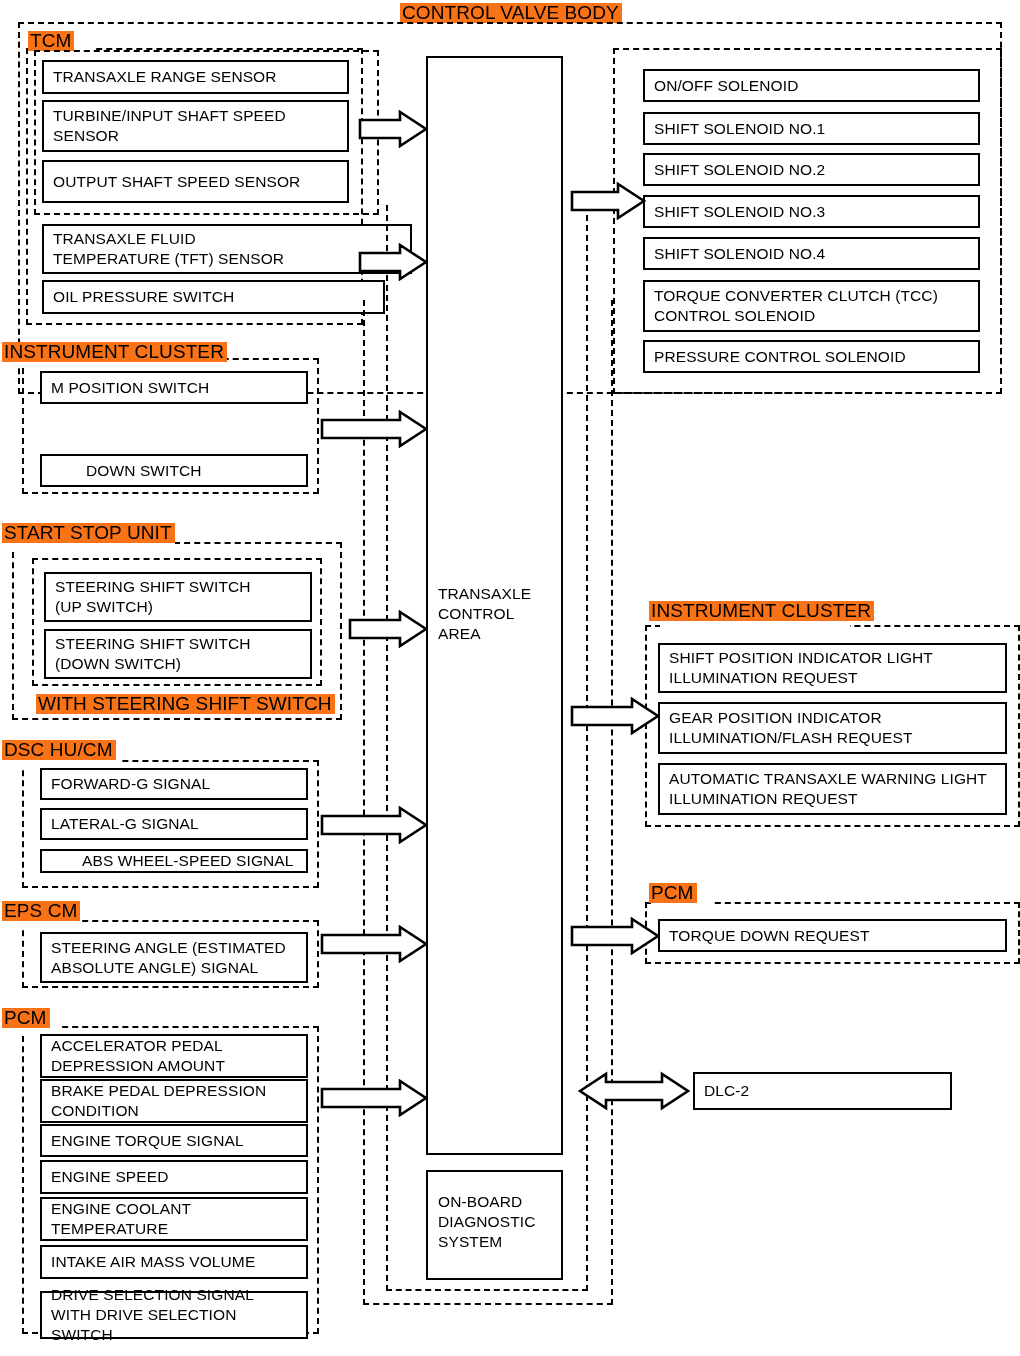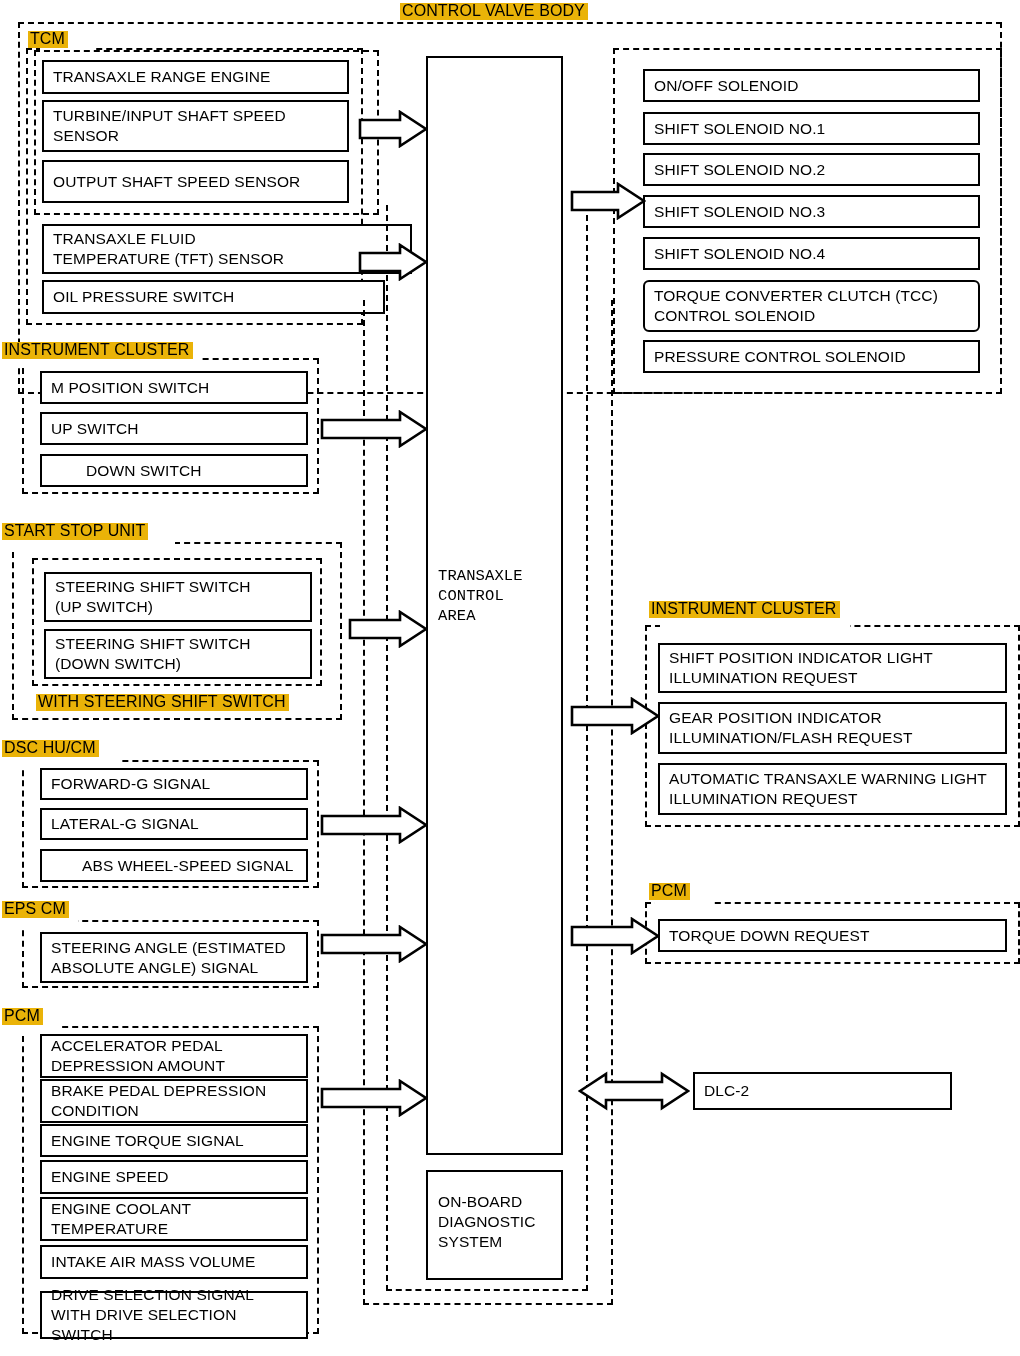--- a/index.html
+++ b/index.html
@@ -33,23 +33,23 @@
   
   .group {
     position: absolute;
     box-sizing: border-box;
     border: 2px dashed #000;
     background: transparent;
   }
   
   .caption {
     position: absolute;
-    font-size: 16px;
+    font-size: 19px;
     line-height: 1;
-    background: #eab308;
+    background: #f97316;
     padding: 0 3px 1px 2px;
     white-space: nowrap;
     letter-spacing: .1px;
     text-align: center;
   }
   
   .panel {
     position: absolute;
     box-sizing: border-box;
     border: 2.2px solid #000;
@@ -76,56 +76,55 @@
   <div class="caption" style="left:400px; top:3px;">CONTROL VALVE BODY</div>
 
   <div class="group" style="left:18px; top:22px; width:984px; height:372px;"></div>
 
   <div class="group" style="left:26px; top:48px; width:337px; height:277px;"></div>
   <div class="mask" style="left:40px; top:41px; width:56px; height:15px;"></div>
   <div class="caption" style="left:28px; top:31px;">TCM</div>
 
   <div class="group" style="left:34px; top:50px; width:345px; height:165px;"></div>
 
-  <div class="box" style="left:42px; top:60px; width:307px; height:34px;">TRANSAXLE RANGE ENGINE</div>
+  <div class="box" style="left:42px; top:60px; width:307px; height:34px;">TRANSAXLE RANGE SENSOR</div>
   <div class="box" style="left:42px; top:100px; width:307px; height:52px;">TURBINE/INPUT SHAFT SPEED
 SENSOR</div>
   <div class="box" style="left:42px; top:160px; width:307px; height:43px;">OUTPUT SHAFT SPEED SENSOR</div>
 
   <div class="box" style="left:42px; top:224px; width:370px; height:50px;">TRANSAXLE FLUID
 TEMPERATURE (TFT) SENSOR</div>
   <div class="box" style="left:42px; top:280px; width:343px; height:34px;">OIL PRESSURE SWITCH</div>
 
   <div class="group" style="left:22px; top:358px; width:297px; height:136px;"></div>
   <div class="mask" style="left:0px; top:352px; width:200px; height:14px;"></div>
   <div class="caption" style="left:2px; top:342px;">INSTRUMENT CLUSTER</div>
 
   <div class="box" style="left:40px; top:371px; width:268px; height:33px;">M POSITION SWITCH</div>
-  <div class="box" style="left:40px; top:412px; width:268px; height:33px;">UP SWITCH</div>
   <div class="box" style="left:40px; top:454px; width:268px; height:33px;padding-left:44px;">DOWN SWITCH</div>
 
   <div class="group" style="left:12px; top:542px; width:330px; height:178px;"></div>
   <div class="mask" style="left:0px; top:536px; width:175px; height:14px;"></div>
   <div class="caption" style="left:2px; top:523px;">START STOP UNIT</div>
 
   <div class="group" style="left:32px; top:558px; width:290px; height:128px;"></div>
   <div class="caption" style="left:36px; top:694px;">WITH STEERING SHIFT SWITCH</div>
 
   <div class="box" style="left:44px; top:572px; width:268px; height:50px;">STEERING SHIFT SWITCH
 (UP SWITCH)</div>
   <div class="box" style="left:44px; top:629px; width:268px; height:50px;">STEERING SHIFT SWITCH
 (DOWN SWITCH)</div>
 
   <div class="group" style="left:22px; top:760px; width:297px; height:128px;"></div>
   <div class="mask" style="left:0px; top:754px; width:122px; height:14px;"></div>
   <div class="caption" style="left:2px; top:740px;">DSC HU/CM</div>
 
   <div class="box" style="left:40px; top:768px; width:268px; height:32px;">FORWARD-G SIGNAL</div>
   <div class="box" style="left:40px; top:808px; width:268px; height:32px;">LATERAL-G SIGNAL</div>
-  <div class="box" style="left:40px; top:849px; width:268px; height:33px;padding-left:40px;">ABS WHEEL-SPEED SIGNAL</div>
+  <div class="box" style="left:40px; top:849px; width:268px; height:24px;padding-left:40px;">ABS WHEEL-SPEED SIGNAL</div>
 
   <div class="group" style="left:22px; top:920px; width:297px; height:68px;"></div>
   <div class="mask" style="left:0px; top:914px; width:78px; height:14px;"></div>
   <div class="caption" style="left:2px; top:901px;">EPS CM</div>
 
   <div class="box" style="left:40px; top:932px; width:268px; height:51px;">STEERING ANGLE (ESTIMATED
 ABSOLUTE ANGLE) SIGNAL</div>
 
   <div class="group" style="left:22px; top:1026px; width:297px; height:308px;"></div>
   <div class="mask" style="left:0px; top:1020px; width:62px; height:14px;"></div>
@@ -141,37 +140,37 @@
 TEMPERATURE</div>
   <div class="box" style="left:40px; top:1245px; width:268px; height:34px;"> INTAKE AIR MASS VOLUME</div>
   <div class="box" style="left:40px; top:1291px; width:268px; height:48px;"> DRIVE SELECTION SIGNAL
 WITH DRIVE SELECTION SWITCH</div>
 
   <div class="group" style="left:363px; top:300px; width:250px; height:1005px; border-top:none;"></div>
 
   <div class="group" style="left:386px; top:205px; width:202px; height:1086px; border-top:none;"></div>
 
   <div class="panel" style="left:426px; top:56px; width:137px; height:1099px;"></div>
-  <div class="panel-label" style="left:438px; top:566px; width:120px;font-family:Liberation Mono, monospace;">TRANSAXLE
+  <div class="panel-label" style="left:438px; top:584px; width:120px;">TRANSAXLE
 CONTROL
 AREA</div>
 
   <div class="panel" style="left:426px; top:1170px; width:137px; height:110px;"></div>
   <div class="panel-label" style="left:438px; top:1192px; width:122px;">ON-BOARD
 DIAGNOSTIC
 SYSTEM</div>
 
   <div class="group" style="left:613px; top:48px; width:389px; height:346px;"></div>
 
   <div class="box" style="left:643px; top:69px; width:337px; height:33px;">ON/OFF SOLENOID</div>
   <div class="box" style="left:643px; top:112px; width:337px; height:33px;">SHIFT SOLENOID NO.1</div>
   <div class="box" style="left:643px; top:153px; width:337px; height:33px;">SHIFT SOLENOID NO.2</div>
   <div class="box" style="left:643px; top:195px; width:337px; height:33px;">SHIFT SOLENOID NO.3</div>
   <div class="box" style="left:643px; top:237px; width:337px; height:33px;">SHIFT SOLENOID NO.4</div>
-  <div class="box" style="left:643px; top:280px; width:337px; height:52px;border-radius:6px;">TORQUE CONVERTER CLUTCH (TCC)
+  <div class="box" style="left:643px; top:280px; width:337px; height:52px;">TORQUE CONVERTER CLUTCH (TCC)
 CONTROL SOLENOID</div>
   <div class="box" style="left:643px; top:340px; width:337px; height:33px;">PRESSURE CONTROL SOLENOID</div>
 
   <div class="group" style="left:645px; top:625px; width:375px; height:202px;"></div>
   <div class="mask" style="left:660px; top:619px; width:190px; height:14px;"></div>
   <div class="caption" style="left:649px; top:601px;">INSTRUMENT CLUSTER</div>
 
   <div class="box" style="left:658px; top:643px; width:349px; height:50px;">SHIFT POSITION INDICATOR LIGHT
 ILLUMINATION REQUEST</div>
   <div class="box" style="left:658px; top:702px; width:349px; height:52px;">GEAR POSITION INDICATOR

